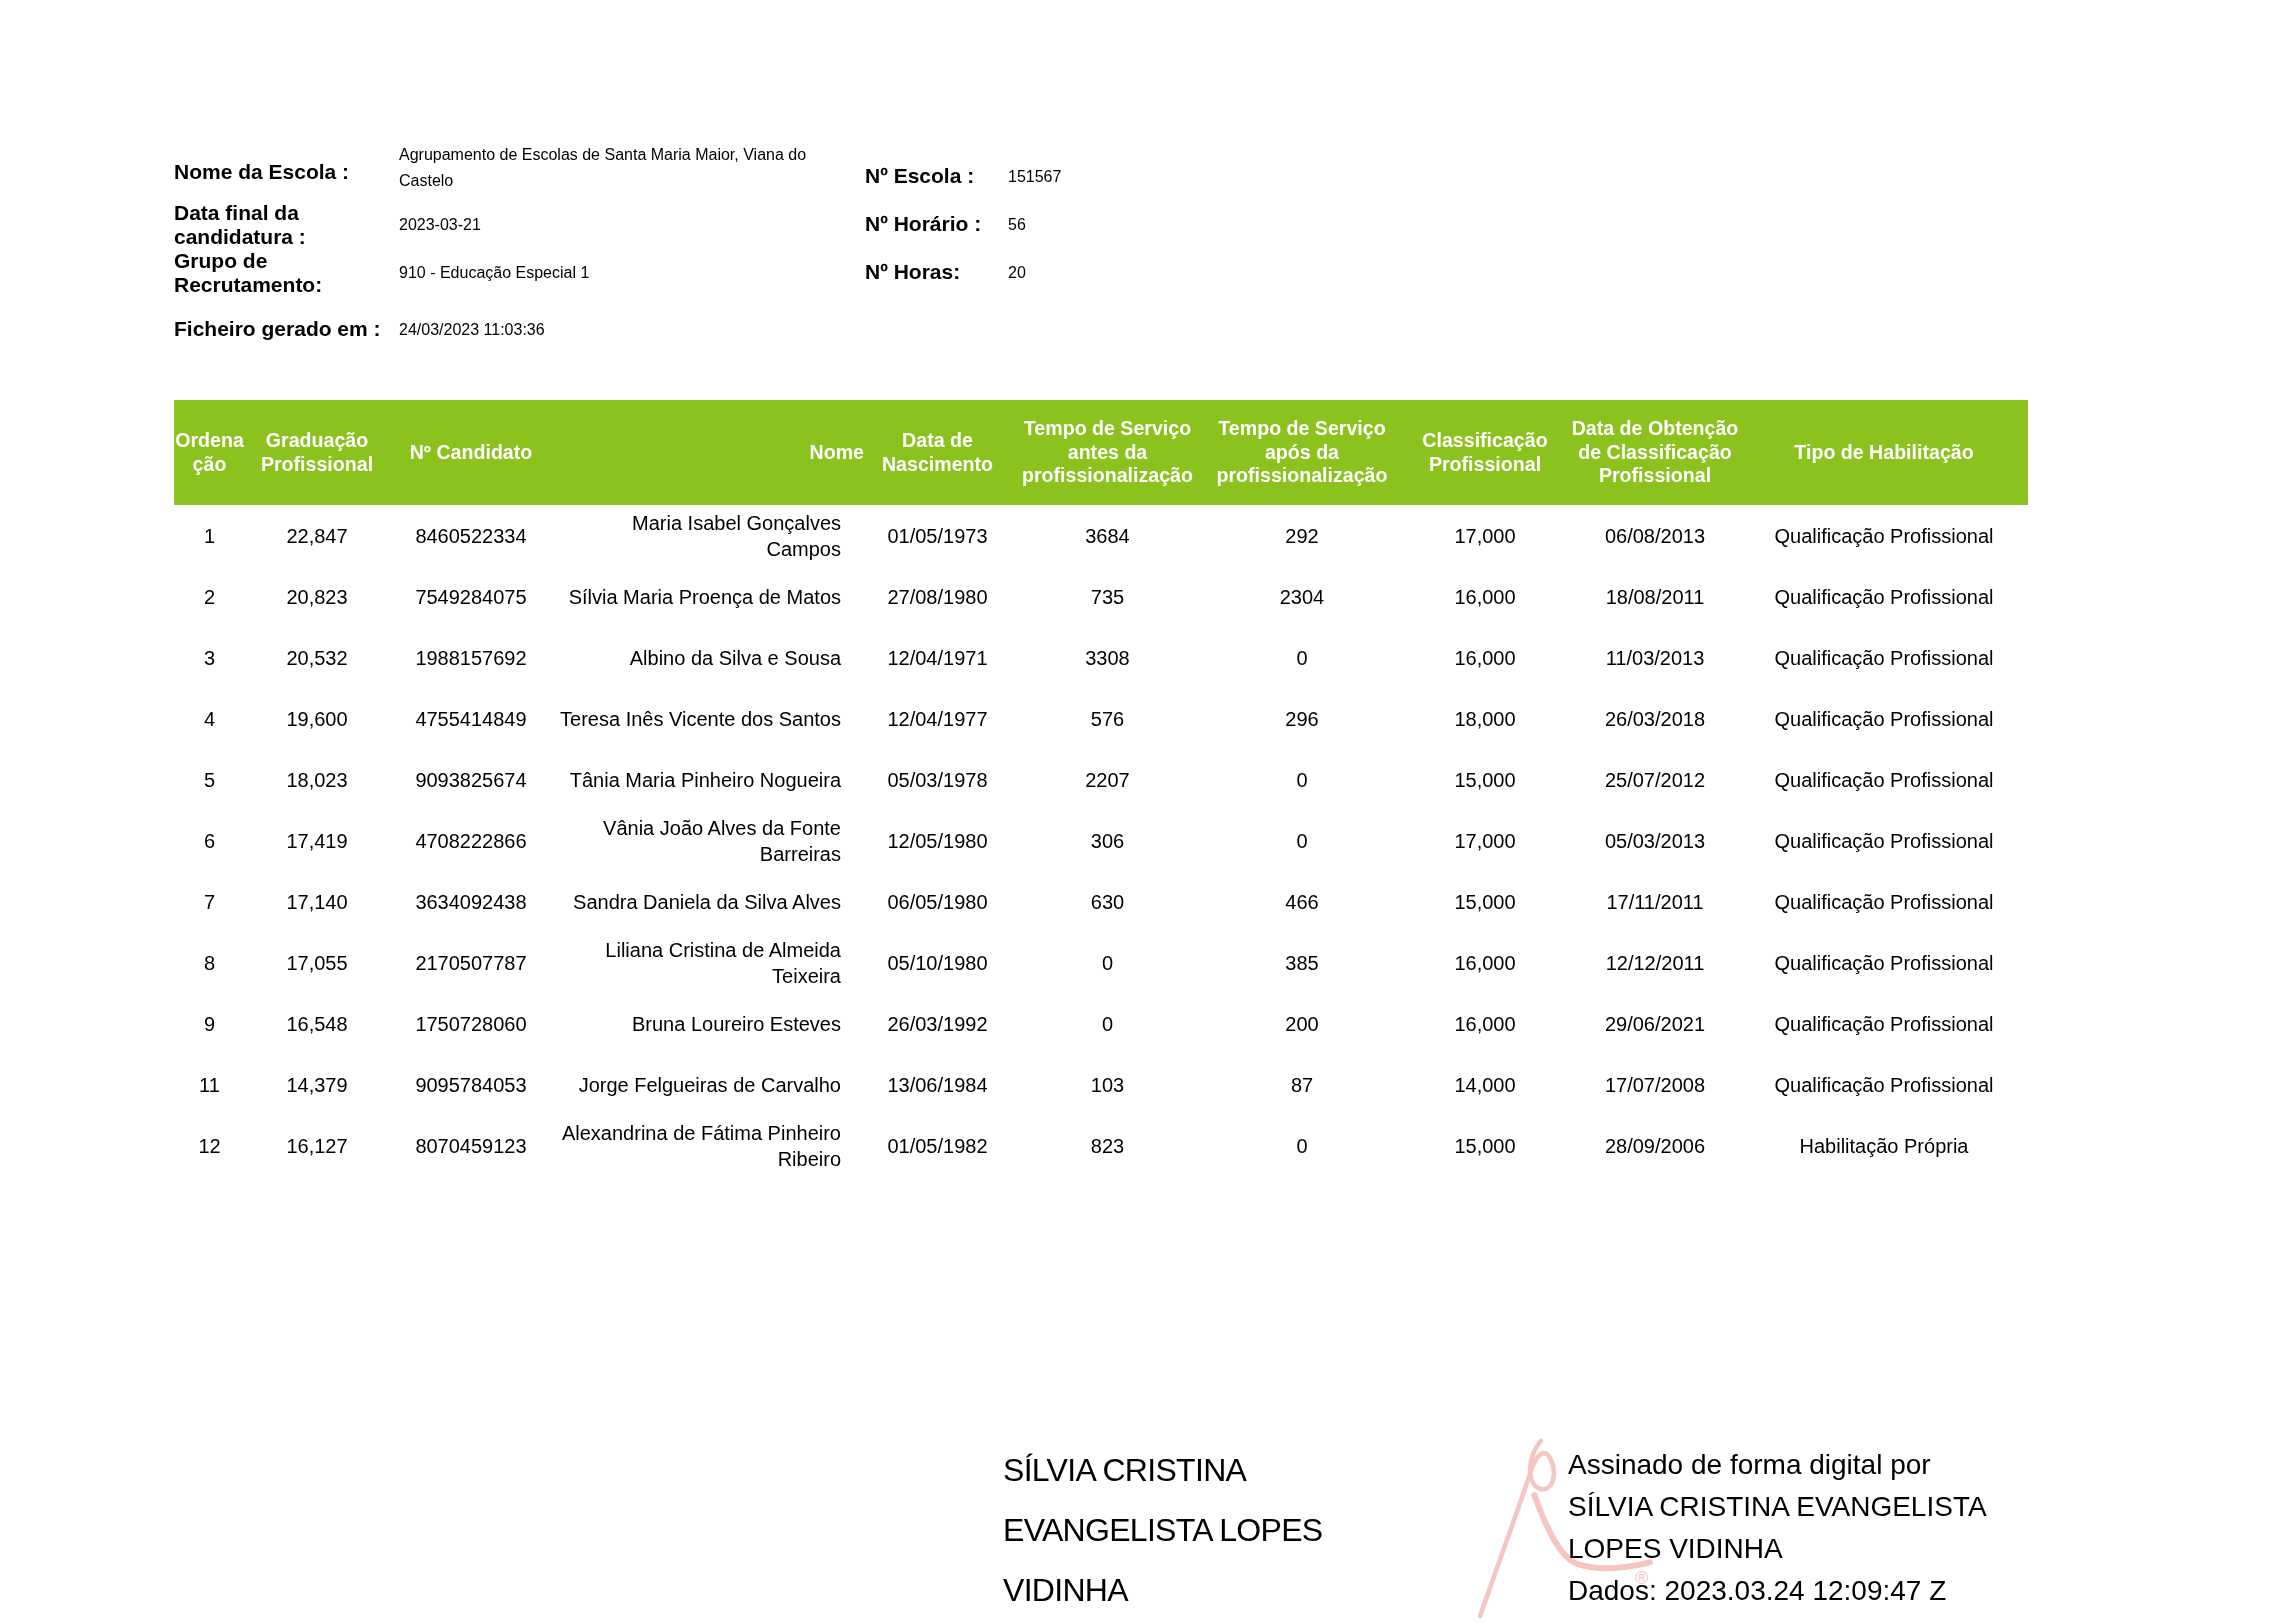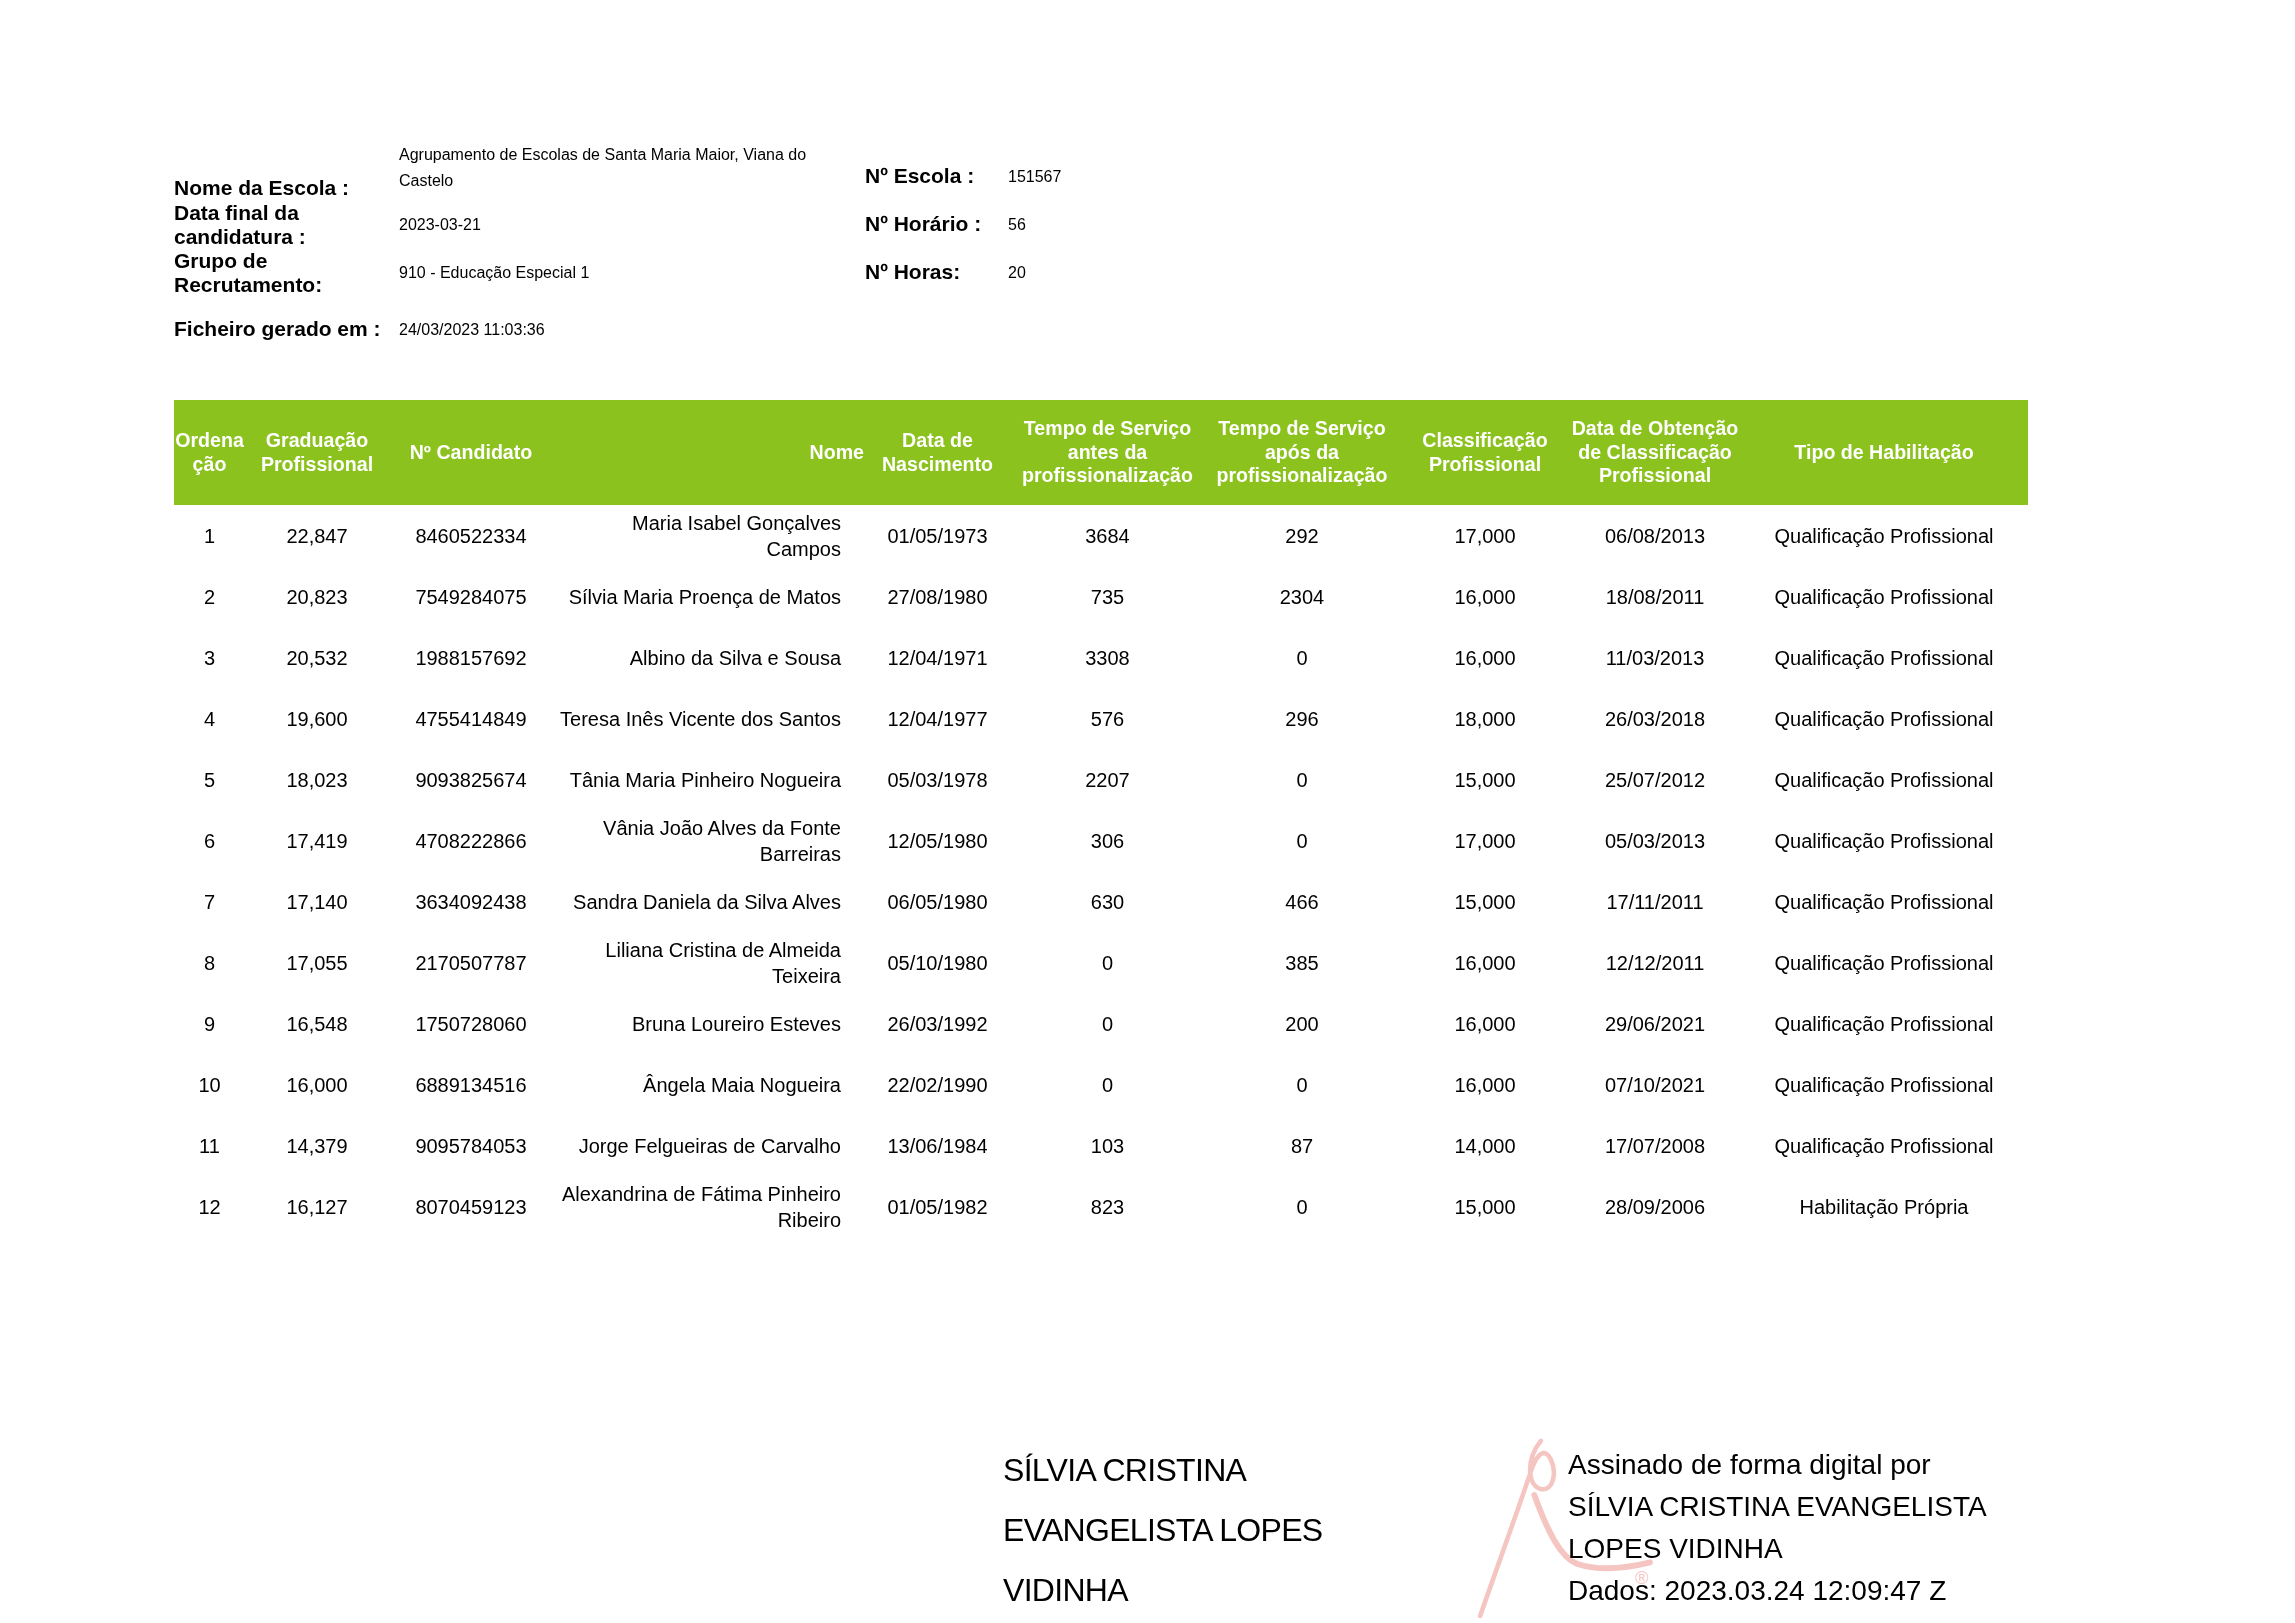--- a/index.html
+++ b/index.html
@@ -3,21 +3,21 @@
 <meta charset="utf-8">
 <style>
   html,body{margin:0;padding:0;}
   body{
     width:2295px;height:1623px;background:#ffffff;position:relative;overflow:hidden;
     font-family:"Liberation Sans","DejaVu Sans",sans-serif;color:#000;
   }
   
   .info-label{position:absolute;font-weight:bold;font-size:21px;line-height:24px;}
   .info-value{position:absolute;font-size:16px;line-height:25.5px;}
-  .lbl-school{left:174px;top:160px;width:222px;margin-top:16px;}
+  .lbl-school{left:174px;top:160px;width:222px;}
   .val-school{left:399px;top:142px;width:458px;}
   .lbl-school-num{left:865px;top:164px;}
   .val-school-num{left:1008px;top:164px;}
   .lbl-deadline{left:174px;top:201px;width:196px;}
   .val-deadline{left:399px;top:212px;}
   .lbl-schedule{left:865px;top:212px;}
   .val-schedule{left:1008px;top:212px;}
   .lbl-group{left:174px;top:249px;width:196px;}
   .val-group{left:399px;top:260px;}
   .lbl-hours{left:865px;top:260px;}
@@ -211,32 +211,20 @@
         <td class="c2">1750728060</td>
         <td class="c3">Bruna Loureiro Esteves</td>
         <td class="c4">26/03/1992</td>
         <td class="c5">0</td>
         <td class="c6">200</td>
         <td class="c7">16,000</td>
         <td class="c8">29/06/2021</td>
         <td class="c9">Qualificação Profissional</td>
       </tr>
       <tr>
-        <td class="c0">10</td>
-        <td class="c1">16,000</td>
-        <td class="c2">6889134516</td>
-        <td class="c3">Ângela Maia Nogueira</td>
-        <td class="c4">22/02/1990</td>
-        <td class="c5">0</td>
-        <td class="c6">0</td>
-        <td class="c7">16,000</td>
-        <td class="c8">07/10/2021</td>
-        <td class="c9">Qualificação Profissional</td>
-      </tr>
-      <tr>
         <td class="c0">11</td>
         <td class="c1">14,379</td>
         <td class="c2">9095784053</td>
         <td class="c3">Jorge Felgueiras de Carvalho</td>
         <td class="c4">13/06/1984</td>
         <td class="c5">103</td>
         <td class="c6">87</td>
         <td class="c7">14,000</td>
         <td class="c8">17/07/2008</td>
         <td class="c9">Qualificação Profissional</td>

